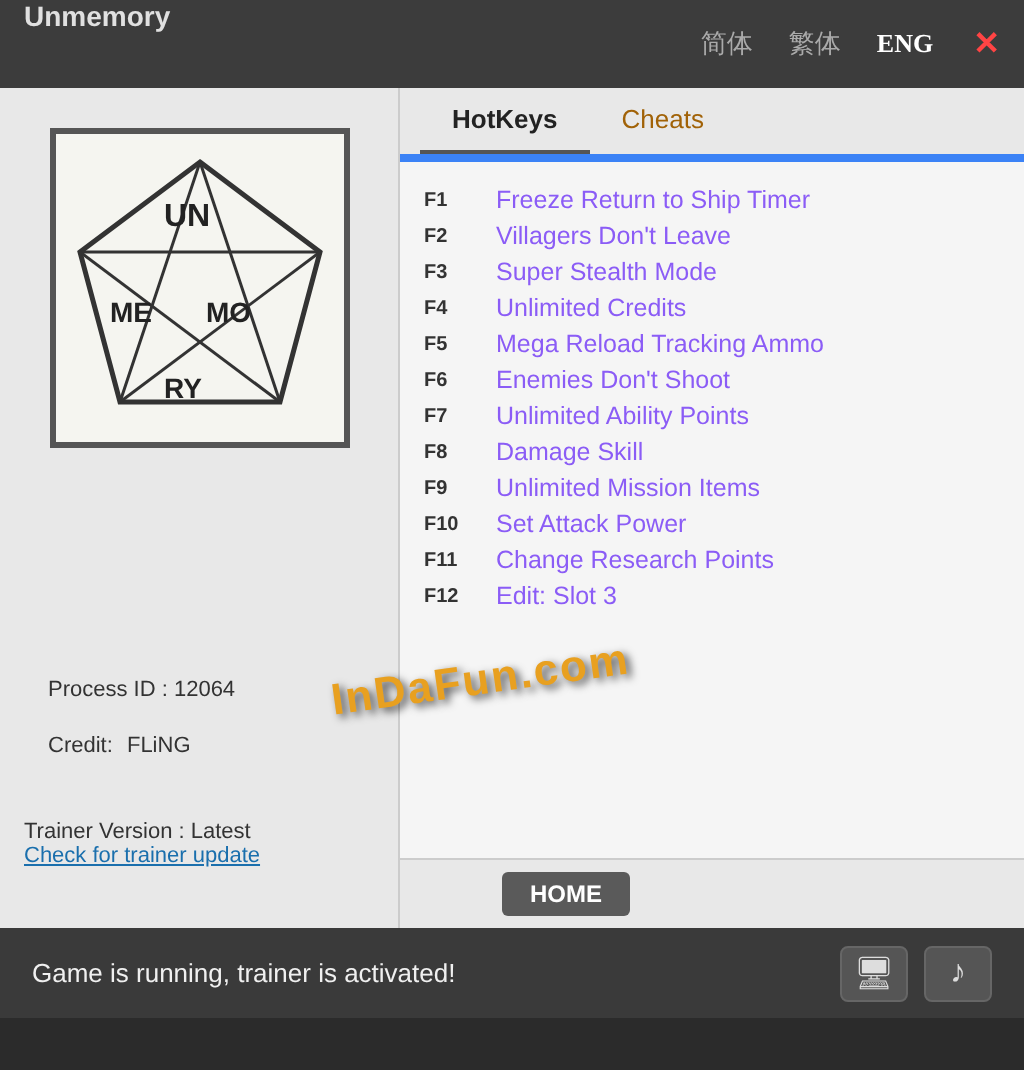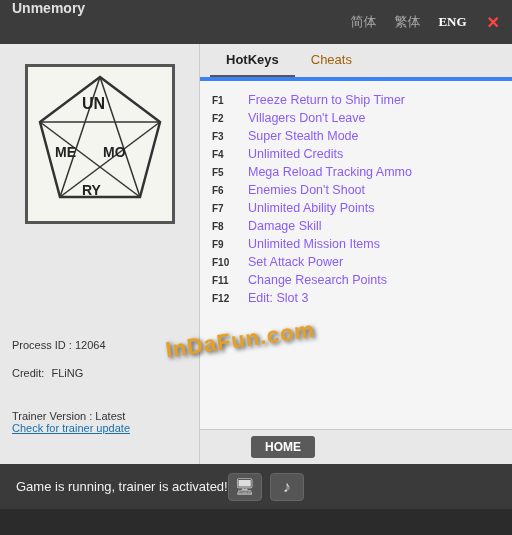--- a/index.html
+++ b/index.html
@@ -67,35 +67,35 @@
       padding-top: 20px;
       border-right: 1px solid #ccc;
       position: relative;
     }
 
     #game-logo {
       width: 150px;
       height: 160px;
       border: 3px solid #555;
       display: flex;
-      align-items: flex-start;
+      align-items: flex-end;
       justify-content: center;
       background: #f5f5f0;
       position: relative;
     }
 
     #logo-svg {
       width: 140px;
       height: 150px;
     }
 
     #process-info {
       position: absolute;
       bottom: 80px;
-      left: 12px;
+      left: 24px;
       font-size: 11px;
       color: #333;
       line-height: 1.8;
     }
 
     #trainer-version {
       position: absolute;
       bottom: 30px;
       left: 12px;
       font-size: 11px;
@@ -175,20 +175,21 @@
       cursor: pointer;
       margin-left: 43px;
     }
 
     
     #status-bar {
       height: 45px;
       background: #3a3a3a;
       display: flex;
       align-items: center;
+      justify-content: space-between;
       padding: 0 16px;
     }
     #status-msg {
       color: #f0f0f0;
       font-size: 13px;
     }
     #status-icons {
       display: flex;
       gap: 8px;
     }

